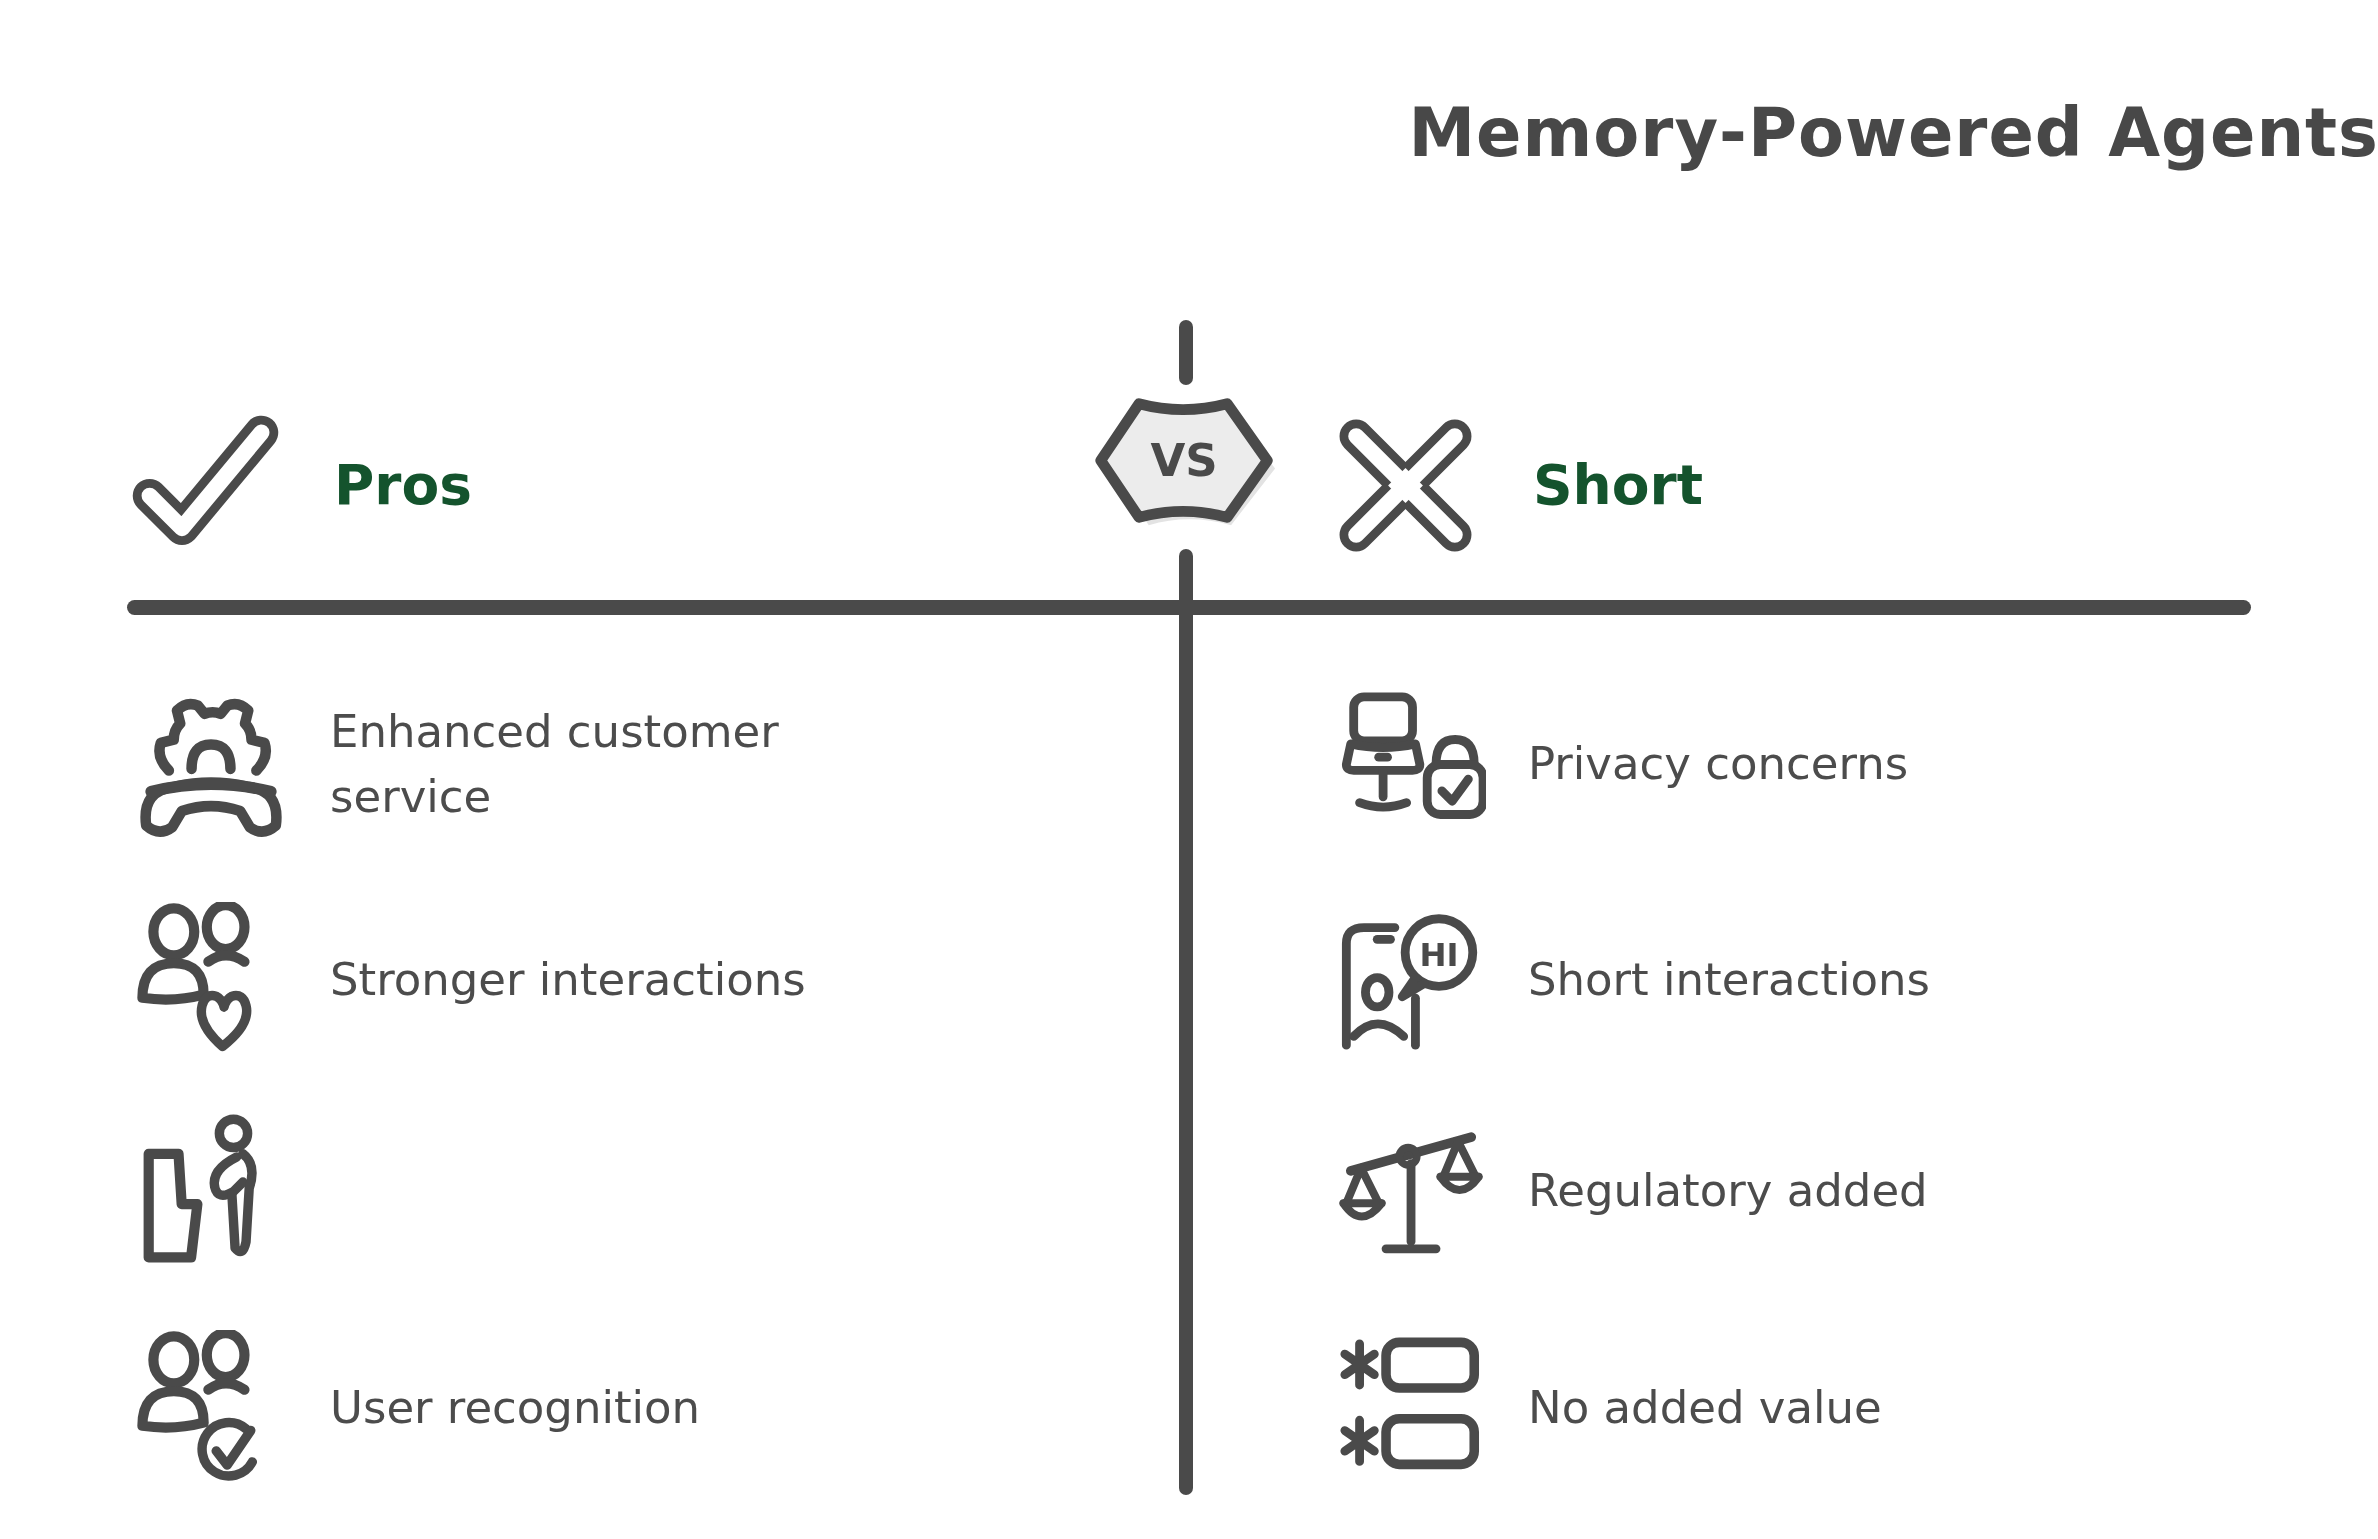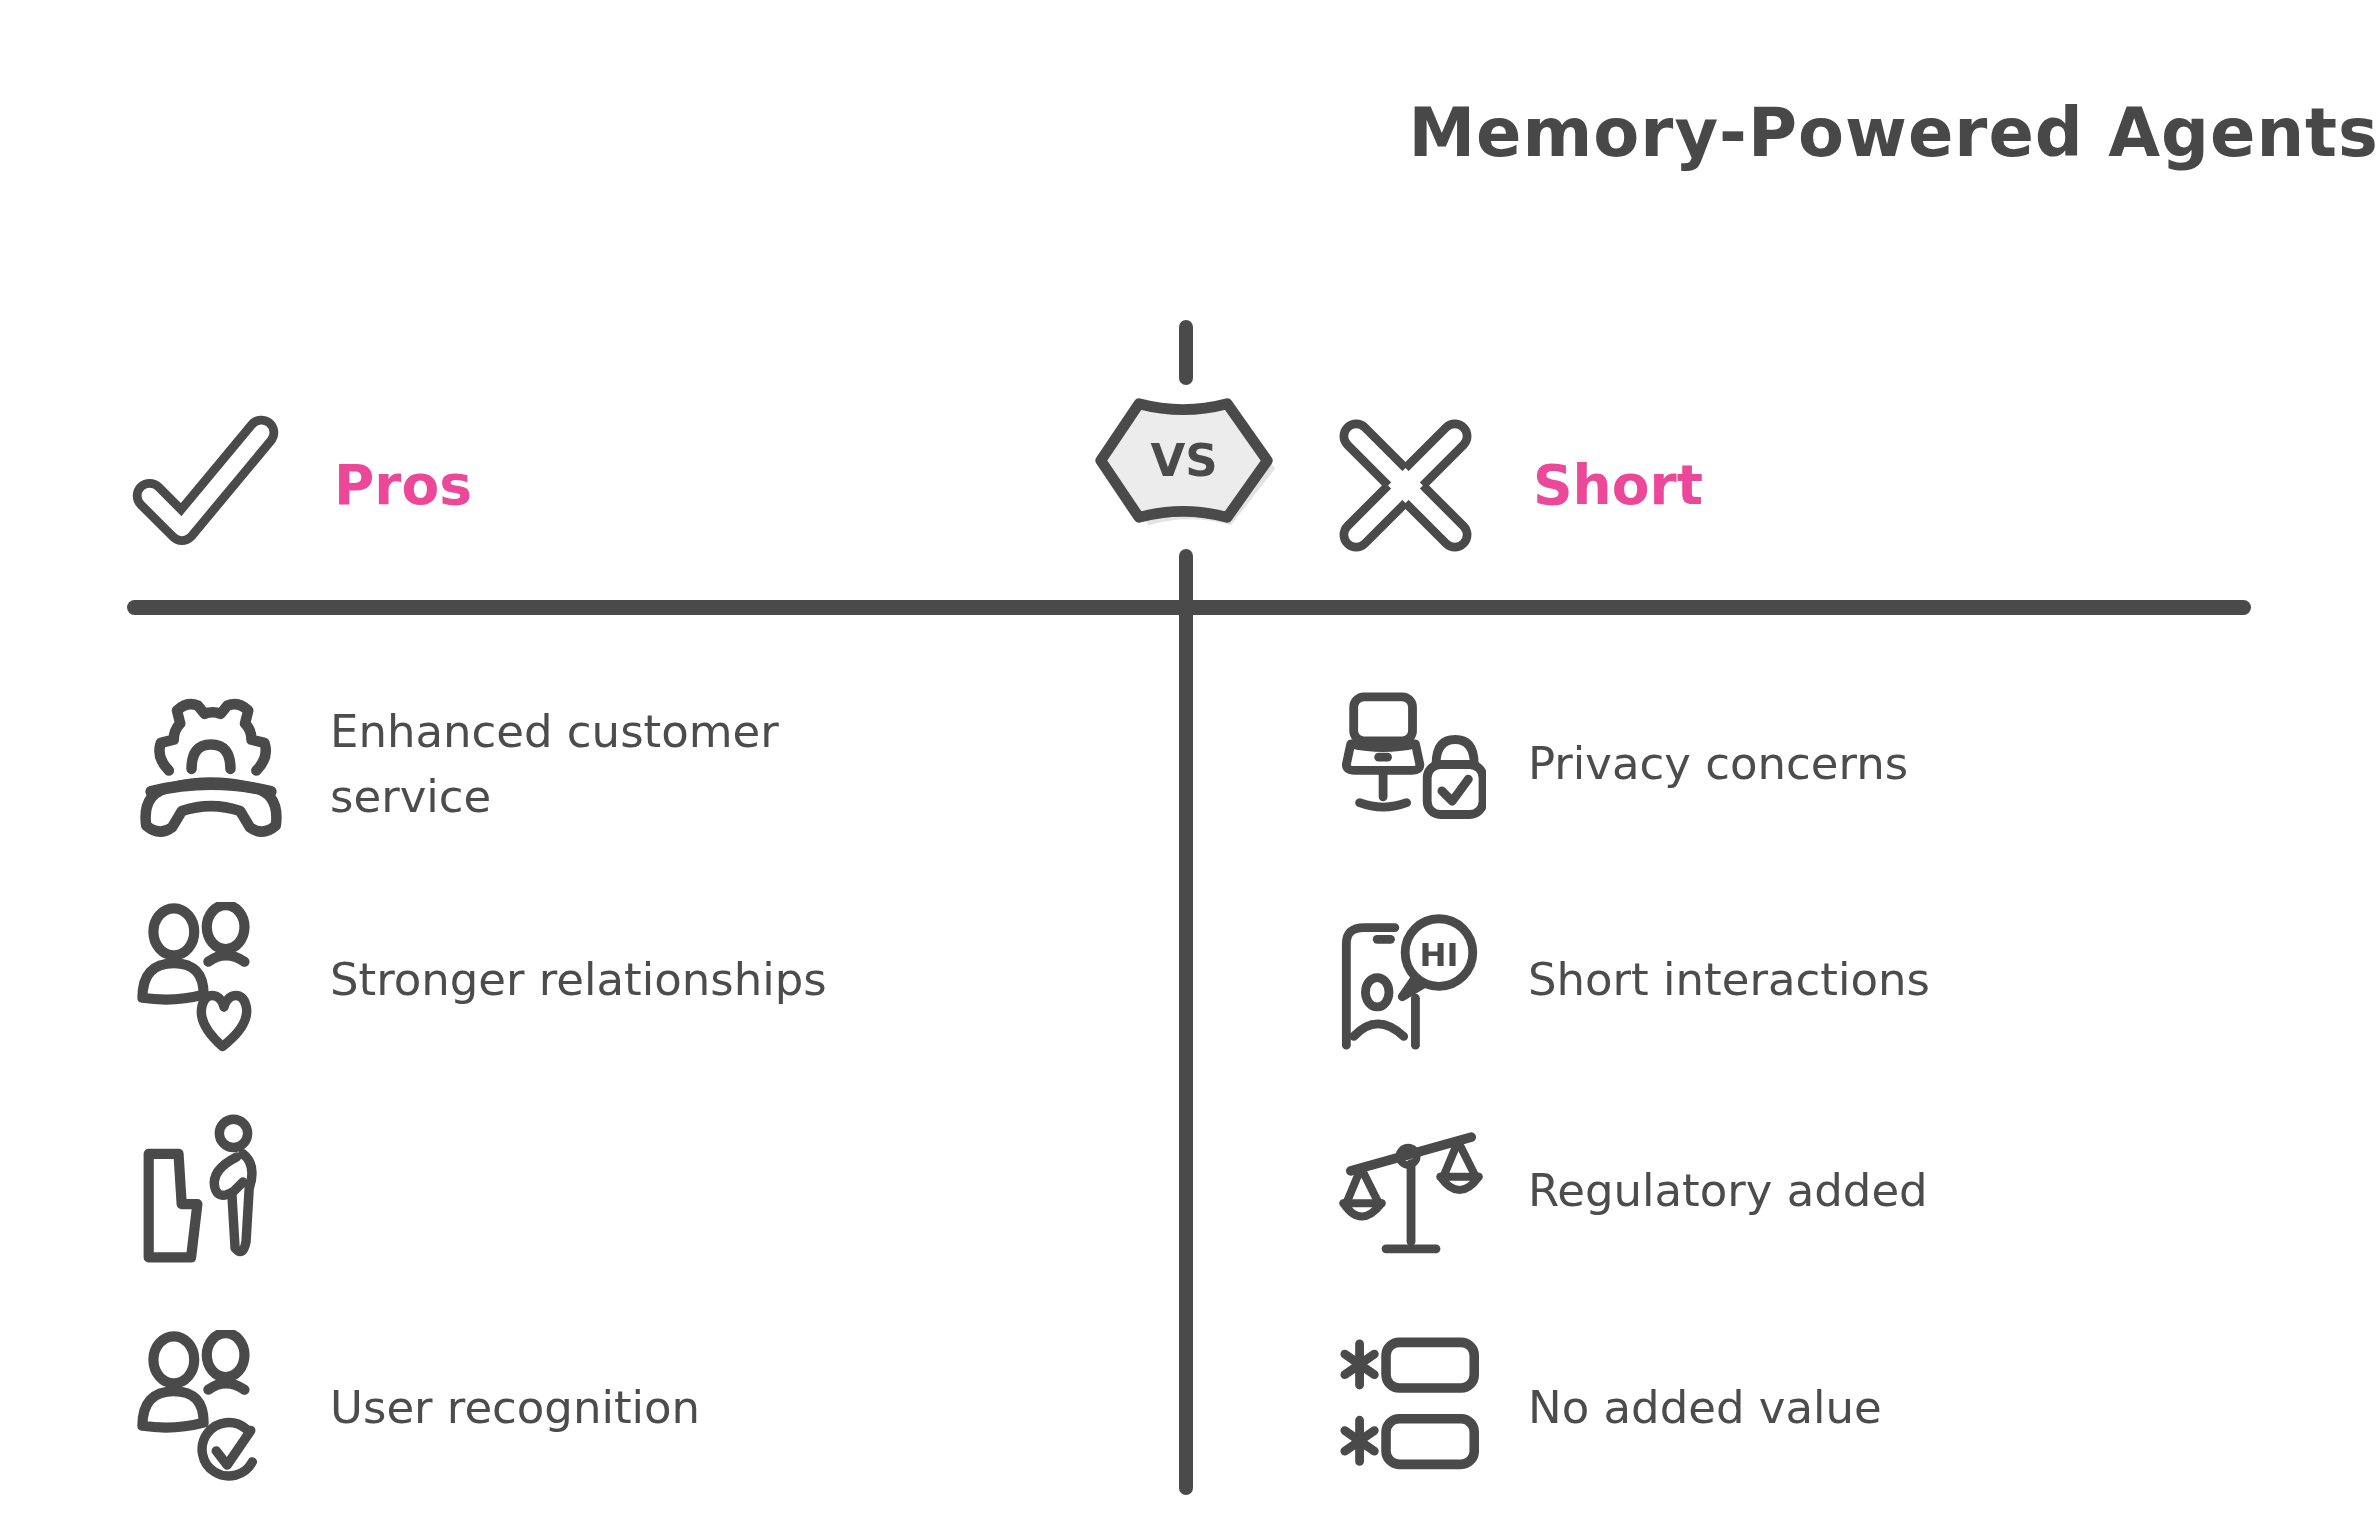--- a/index.html
+++ b/index.html
@@ -35,21 +35,21 @@
   .vline.top{top:320px;height:65px;}
   .vline.bottom{top:549px;height:946px;}
   
   .col-header{
     position:absolute;top:404px;height:162px;
     display:flex;align-items:center;gap:55px;
   }
   .col-header.pros{left:132px;}
   .col-header.cons{left:1333px;}
   .col-header .hlabel{
-    font-size:55px;font-weight:bold;color:#ec4899;
+    font-size:55px;font-weight:bold;color:#14532d;
   }
   
   .vs-badge{
     position:absolute;left:1090px;top:382px;
     width:192px;height:161px;
   }
   
   .row{
     position:absolute;
     display:flex;align-items:center;
@@ -135,21 +135,21 @@
   <div class="row left r2">
     <span class="icon-box">
       <svg width="157" height="157" viewBox="0 0 100 100">
         <ellipse class="stroke" stroke-width="6.5" cx="26" cy="19" rx="13" ry="15"></ellipse>
         <ellipse class="stroke" stroke-width="6.5" cx="59" cy="16" rx="12" ry="14"></ellipse>
         <path class="stroke" stroke-width="6.5" d="M6,61 Q6,39 26,39 Q45,39 45,59 Q26,64 6,61 Z"></path>
         <path class="stroke" stroke-width="6.5" d="M48,38 Q59,30 71,38"></path>
         <path class="stroke" stroke-width="6" d="M57,92 Q41,78 44,66 Q46,58 53,60 Q57,62 58,67 Q59,62 63,60 Q70,58 72,66 Q75,78 57,92 Z"></path>
       </svg>
     </span>
-    <span class="item-label">Stronger relationships</span>
+    <span class="item-label">Stronger interactions</span>
   </div>
 
   <div class="row left r3">
     <span class="icon-box">
       <svg width="157" height="157" viewBox="0 0 100 100">
         <path class="stroke" stroke-width="6.5" d="M10,26 L29,26 L31,58 L41,58 L37,92 L10,92 Z"></path>
         <circle class="stroke" stroke-width="6" cx="64" cy="13" r="9"></circle>
         <path class="stroke" stroke-width="6" d="M66,28 Q50,36 52,47 Q54,56 64,50 L70,44"></path>
         <path class="stroke" stroke-width="6" d="M70,26 Q79,33 74,48 L72,82 Q70,92 65,86 L63,52"></path>
       </svg>

